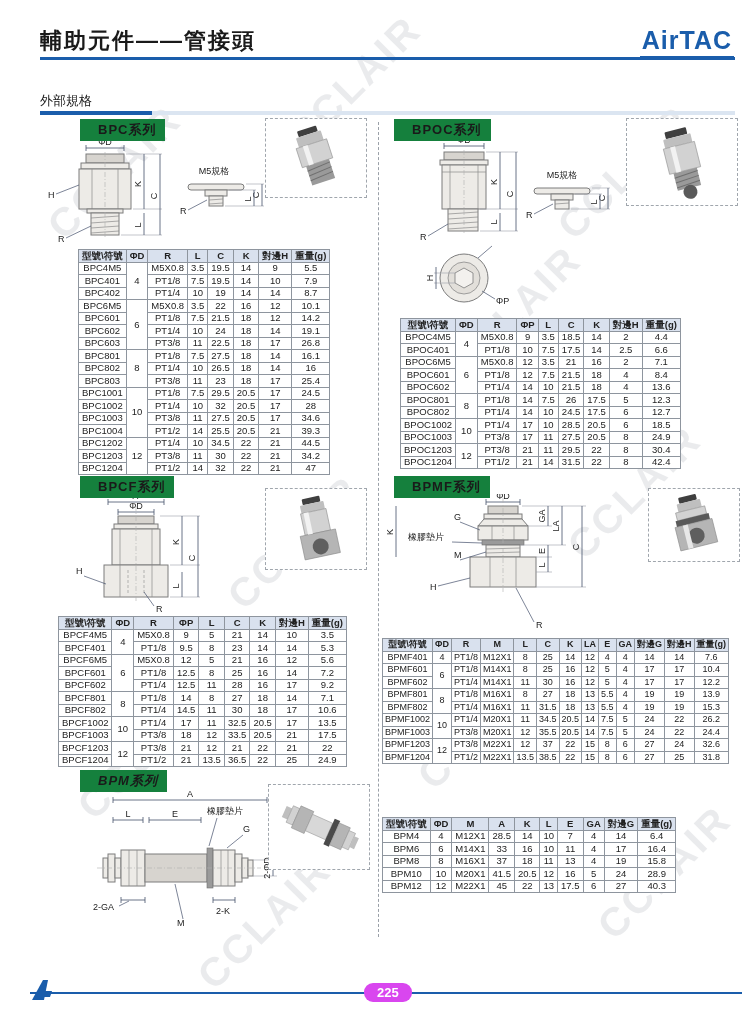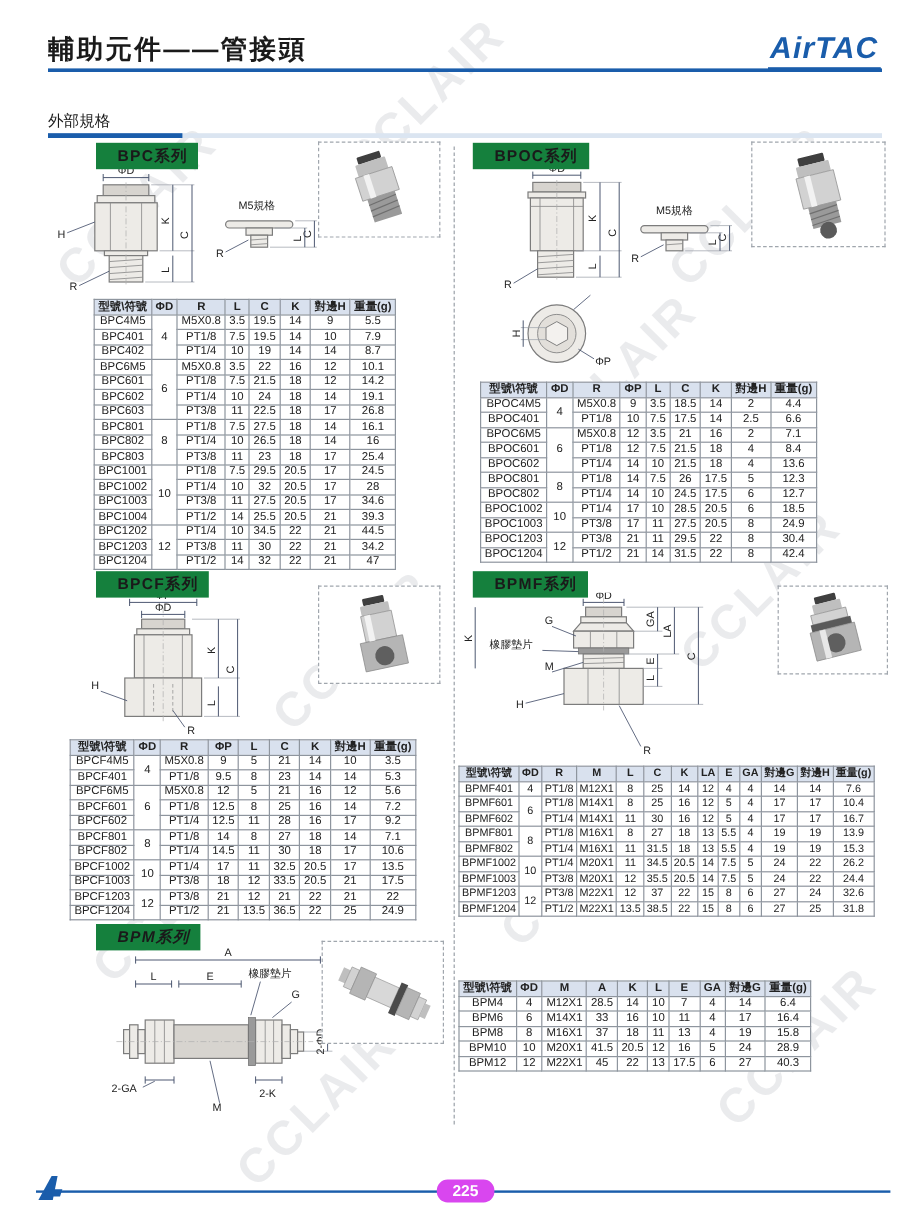--- a/index.html
+++ b/index.html
@@ -5,21 +5,21 @@
   html,body { margin:0; padding:0; background:#fff; }
   .page { position:relative; width:750px; height:1018px; background:#fff; overflow:hidden;
           font-family:"Liberation Sans", sans-serif; color:#1a1a1a; }
 
   
   .wm { position:absolute; font-size:40px; font-weight:bold; letter-spacing:3px;
         color:rgba(185,190,196,0.30); transform:rotate(-45deg); pointer-events:none; z-index:0; }
 
   
   .title { position:absolute; left:40px; top:26px; font-size:22px; font-weight:bold; letter-spacing:2px; z-index:2; }
-  .brand { position:absolute; right:16px; top:26px; font-size:25px; font-weight:bold; font-style:italic;
+  .brand { position:absolute; right:16px; top:26px; font-size:25px; font-weight:bold; 
            color:#1a5dab; letter-spacing:1px; border-bottom:3px solid #1a5dab; padding:0 2px 1px 2px; z-index:2; }
   .title-rule { position:absolute; left:40px; top:57px; width:695px; height:3px; background:#1a5dab; z-index:1; }
   .subtitle { position:absolute; left:40px; top:65px; font-size:16px; font-weight:bold; letter-spacing:1px; z-index:2; }
   .spec-heading { position:absolute; left:40px; top:92px; font-size:13px; font-weight:normal; z-index:2; }
   .spec-rule { position:absolute; left:40px; top:111px; width:695px; height:4px; background:#dbe5f1; z-index:1; }
   .spec-rule-dark { position:absolute; left:40px; top:111px; width:112px; height:4px; background:#1a5dab; z-index:2; }
 
   
   .v-divider { position:absolute; left:378px; top:122px; height:815px; border-left:1px dashed #9aa0a8; z-index:1; }
 
@@ -828,21 +828,21 @@
           <td>PT1/4</td>
           <td>M14X1</td>
           <td>11</td>
           <td>30</td>
           <td>16</td>
           <td>12</td>
           <td>5</td>
           <td>4</td>
           <td>17</td>
           <td>17</td>
-          <td>16.7</td>
+          <td>12.2</td>
         </tr>
         <tr>
           <td>BPMF801</td>
           <td rowspan="2">8</td>
           <td>PT1/8</td>
           <td>M16X1</td>
           <td>8</td>
           <td>27</td>
           <td>18</td>
           <td>13</td>

